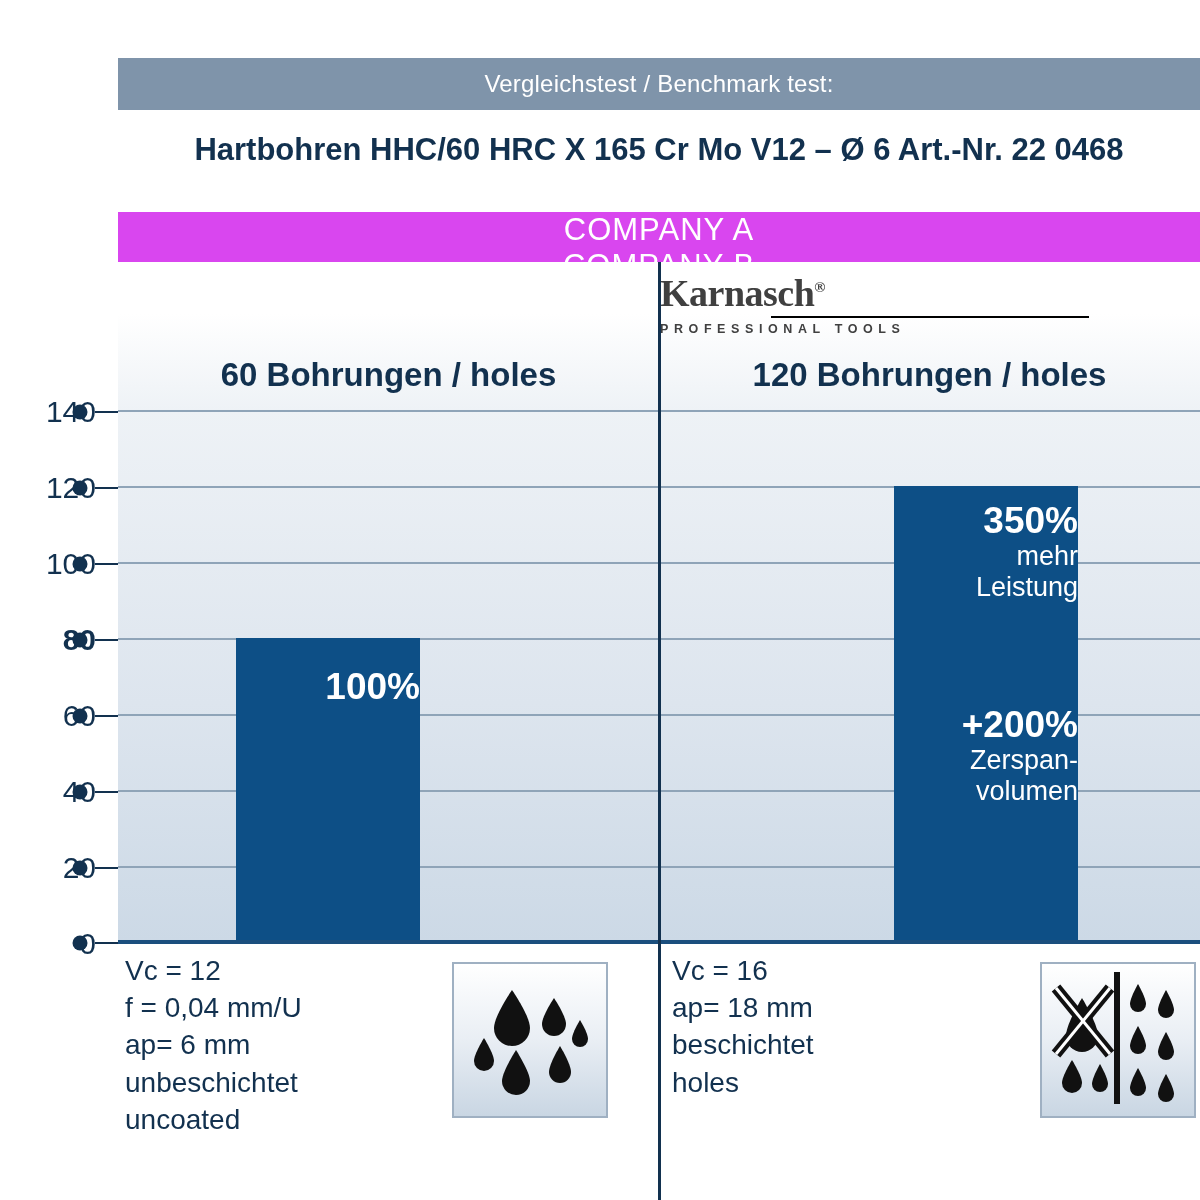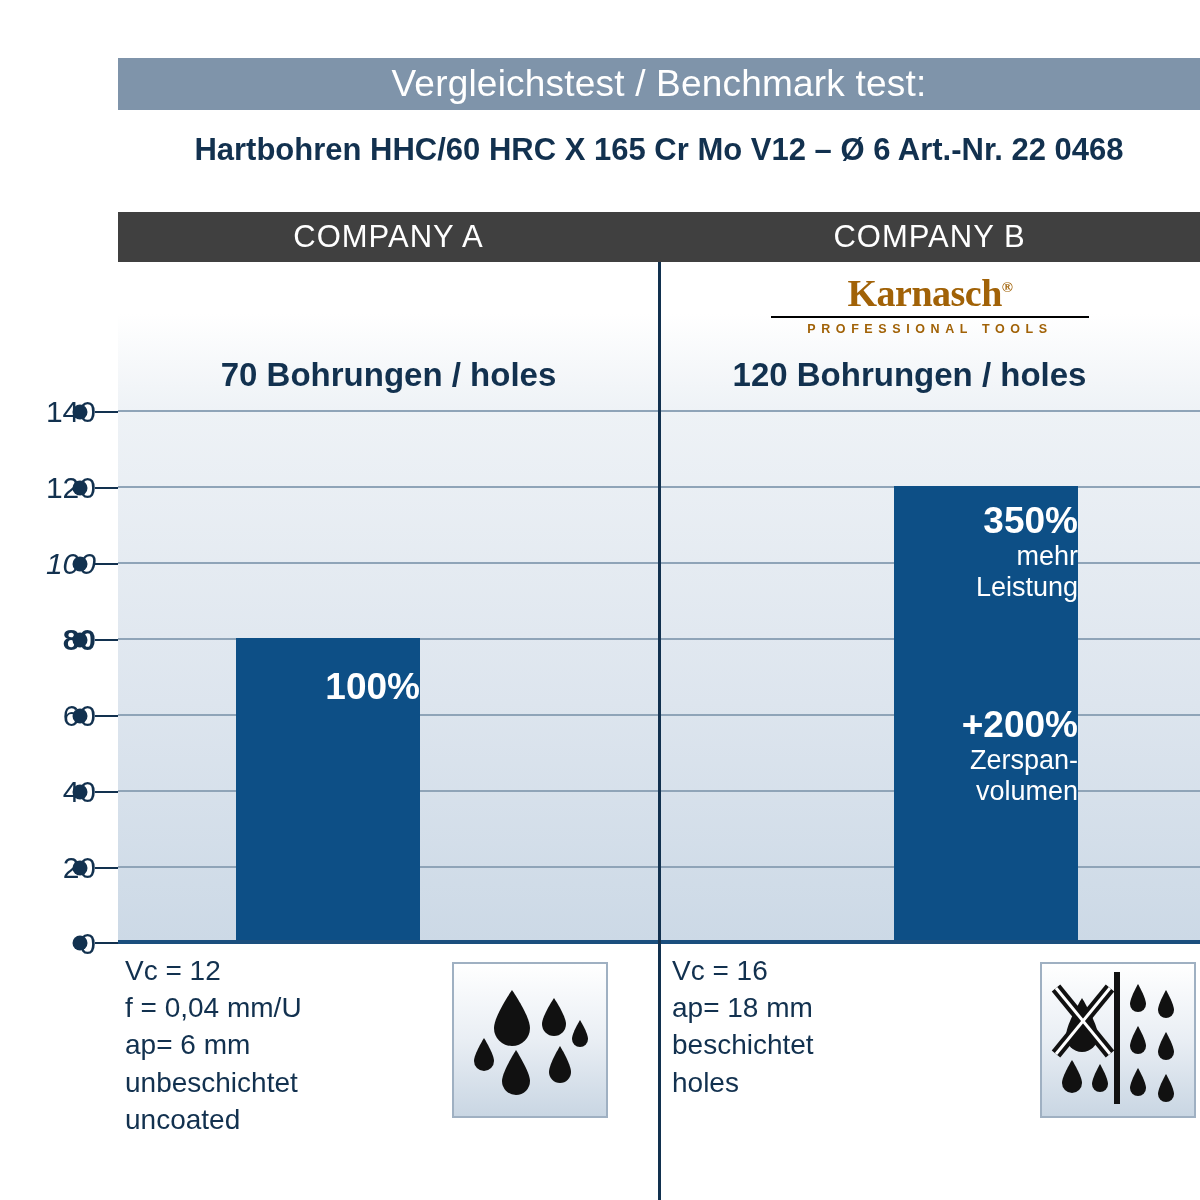--- a/index.html
+++ b/index.html
@@ -21,21 +21,21 @@
 
   
   .title-bar {
     position: absolute;
     left: 118px;
     top: 58px;
     width: 1082px;
     height: 52px;
     background: #7f94aa;
     color: #ffffff;
-    font-size: 37px;
+    font-size: 24px;
     display: flex;
     align-items: center;
     justify-content: center;
     letter-spacing: 0.2px;
   }
   .subtitle {
     position: absolute;
     left: 118px;
     top: 124px;
     width: 1082px;
@@ -50,21 +50,22 @@
   }
 
   
   .company-band {
     position: absolute;
     left: 118px;
     top: 212px;
     width: 1082px;
     height: 50px;
     display: flex;
-    background: #404040;
+    background: #d946ef;
+    flex-direction: column;
   }
   .company-band > div {
     flex: 1 1 50%;
     color: #ffffff;
     font-size: 31px;
     display: flex;
     align-items: center;
     justify-content: center;
     letter-spacing: 1px;
   }
@@ -76,22 +77,22 @@
     top: 262px;
     width: 1082px;
     height: 148px;
     background: linear-gradient(to bottom, #ffffff 0%, #ffffff 35%, #eef2f6 100%);
   }
   .brand {
     position: absolute;
     left: 660px;
     top: 274px;
     width: 540px;
-    text-align: center;
-    color: #a16207;
+    text-align: left;
+    color: #404040;
     line-height: 1;
   }
   .brand-name {
     font-family: "Liberation Serif", serif;
     font-weight: bold;
     font-size: 38px;
     letter-spacing: -0.5px;
   }
   .brand-reg {
     font-size: 15px;
@@ -112,21 +113,21 @@
   .holes {
     position: absolute;
     top: 356px;
     font-size: 33px;
     font-weight: bold;
     color: #12314f;
     text-align: center;
     white-space: nowrap;
   }
   .holes.a { left: 118px; width: 541px; }
-  .holes.b { left: 639px; width: 541px; }
+  .holes.b { left: 659px; width: 541px; }
 
   
   .plot {
     position: absolute;
     left: 118px;
     top: 410px;
     width: 1082px;
     height: 532px;
     background: linear-gradient(to bottom, #eef2f6 0%, #dde5ee 55%, #ccd9e6 100%);
   }
@@ -247,21 +248,21 @@
   </div>
 
   <div class="upper-panel"></div>
 
   <div class="brand">
     <div class="brand-name"><span>Karnasch</span><span class="brand-reg">®</span></div>
     <div class="brand-rule"></div>
     <div class="brand-sub">PROFESSIONAL TOOLS</div>
   </div>
 
-  <div class="holes a">70 Bohrungen / holes</div>
+  <div class="holes a">60 Bohrungen / holes</div>
   <div class="holes b">120 Bohrungen / holes</div>
 
   <div class="plot">
 
     <div class="gridline" style="top:0px;"></div>
     <div class="gridline" style="top:76px;"></div>
     <div class="gridline" style="top:152px;"></div>
     <div class="gridline" style="top:228px;"></div>
     <div class="gridline" style="top:304px;"></div>
     <div class="gridline" style="top:380px;"></div>
@@ -281,21 +282,21 @@
         <div class="big">+200%</div>
         <div class="small">Zerspan-</div>
         <div class="small">volumen</div>
       </div>
     </div>
   </div>
 
   <div>
     <div class="ytick-label" style="top:412px;">140</div>
     <div class="ytick-label" style="top:488px;">120</div>
-    <div class="ytick-label" style="top:564px;font-style:italic;">100</div>
+    <div class="ytick-label" style="top:564px;">100</div>
     <div class="ytick-label" style="top:640px;font-weight:bold;">80</div>
     <div class="ytick-label" style="top:716px;">60</div>
     <div class="ytick-label" style="top:792px;">40</div>
     <div class="ytick-label" style="top:868px;">20</div>
     <div class="ytick-label" style="top:944px;">0</div>
 
     <div class="tick-stub" style="top:412px;"></div>
     <div class="tick-stub" style="top:488px;"></div>
     <div class="tick-stub" style="top:564px;"></div>
     <div class="tick-stub" style="top:640px;"></div>

